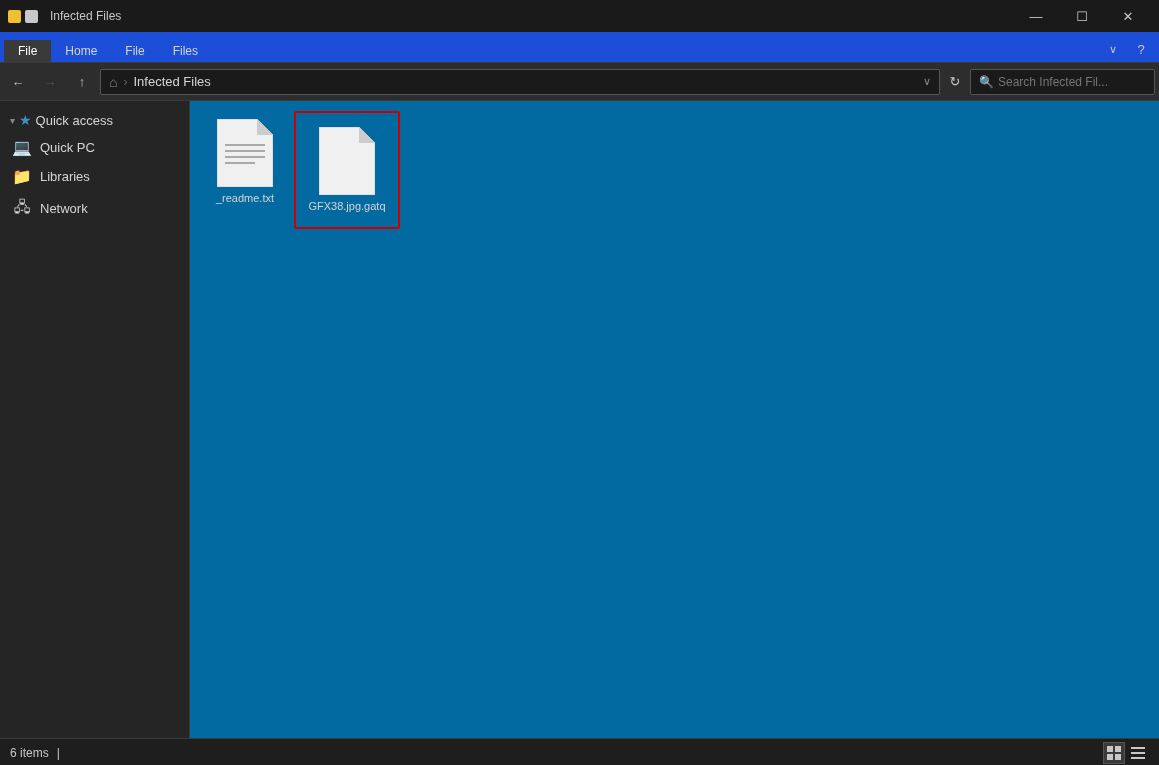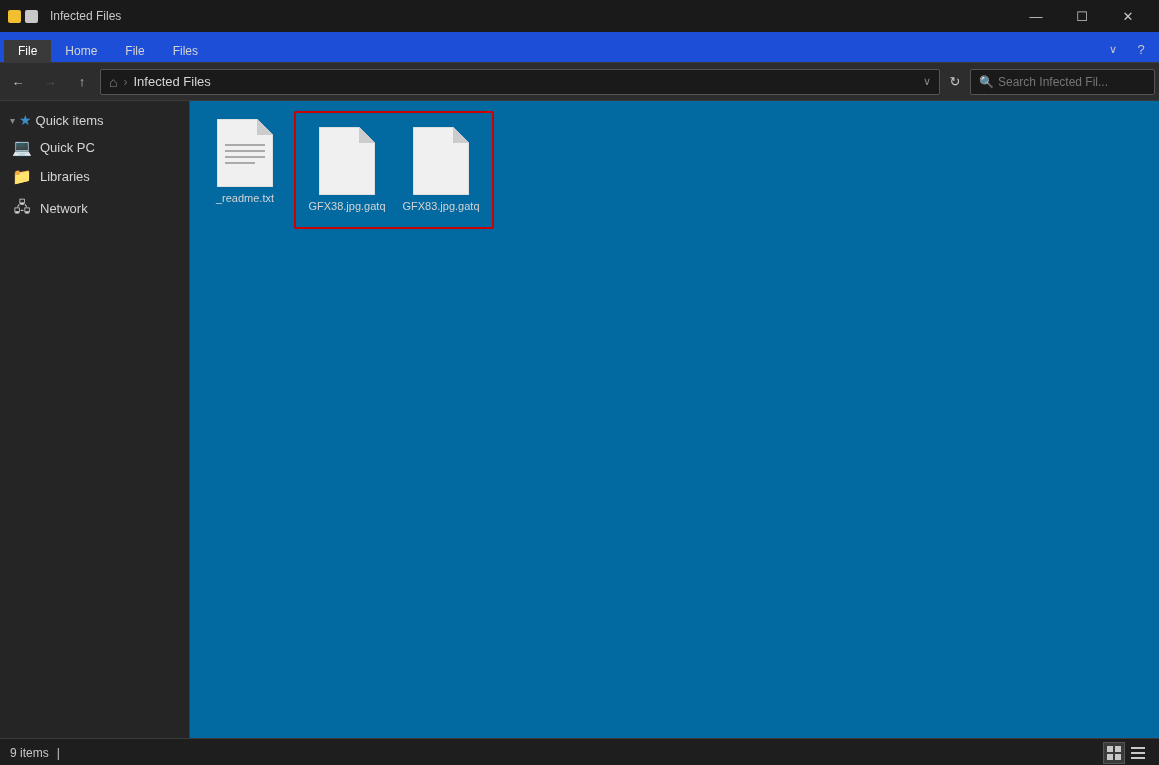--- a/index.html
+++ b/index.html
@@ -343,21 +343,21 @@
     <input class="search-input" type="text" placeholder="Search Infected Fil..." style="">
   </div>
 </div>
 
 <div class="main-layout">
 
   <div class="sidebar">
     <div class="qa-row">
       <span style="font-size:10px;color:#888;">▾</span>
       <span class="qa-star">★</span>
-      <span>Quick items</span>
+      <span>Quick access</span>
     </div>
     <div class="sidebar-item">
       <span class="sidebar-icon">💻</span>
       <span>Quick PC</span>
     </div>
     <div class="sidebar-item">
       <span class="sidebar-icon">📁</span>
       <span>Libraries</span>
     </div>
     <div class="sidebar-item">
@@ -392,38 +392,29 @@
               <polygon points="40,0 40,16 56,16" fill="#ccc"></polygon>
             </svg>
           </div>
           <span class="file-name">GFX38.jpg.gatq</span>
         </div>
 
 
 
 
 
-        <div class="file-item">
-          <div class="file-icon">
-            <svg viewBox="0 0 56 68" xmlns="http://www.w3.org/2000/svg">
-              <polygon points="0,0 40,0 56,16 56,68 0,68" fill="#f0f0f0" stroke="#ccc" stroke-width="1"></polygon>
-              <polygon points="40,0 40,16 56,16" fill="#ccc"></polygon>
-            </svg>
-          </div>
-          <span class="file-name">GFX83.jpg.gatq</span>
-        </div>
 
       </div>
     </div>
   </div>
 </div>
 
 <div class="status-bar">
   <div style="display:flex;align-items:center;gap:8px;">
-    <span class="status-text">9 items</span>
+    <span class="status-text">6 items</span>
     <span class="status-text">|</span>
   </div>
   <div class="status-right">
     <div class="view-btn active">
       <svg width="14" height="14" viewBox="0 0 14 14" fill="none" xmlns="http://www.w3.org/2000/svg">
         <rect x="0" y="0" width="6" height="6" fill="#c8c8c8"></rect>
         <rect x="8" y="0" width="6" height="6" fill="#c8c8c8"></rect>
         <rect x="0" y="8" width="6" height="6" fill="#c8c8c8"></rect>
         <rect x="8" y="8" width="6" height="6" fill="#c8c8c8"></rect>
       </svg>

